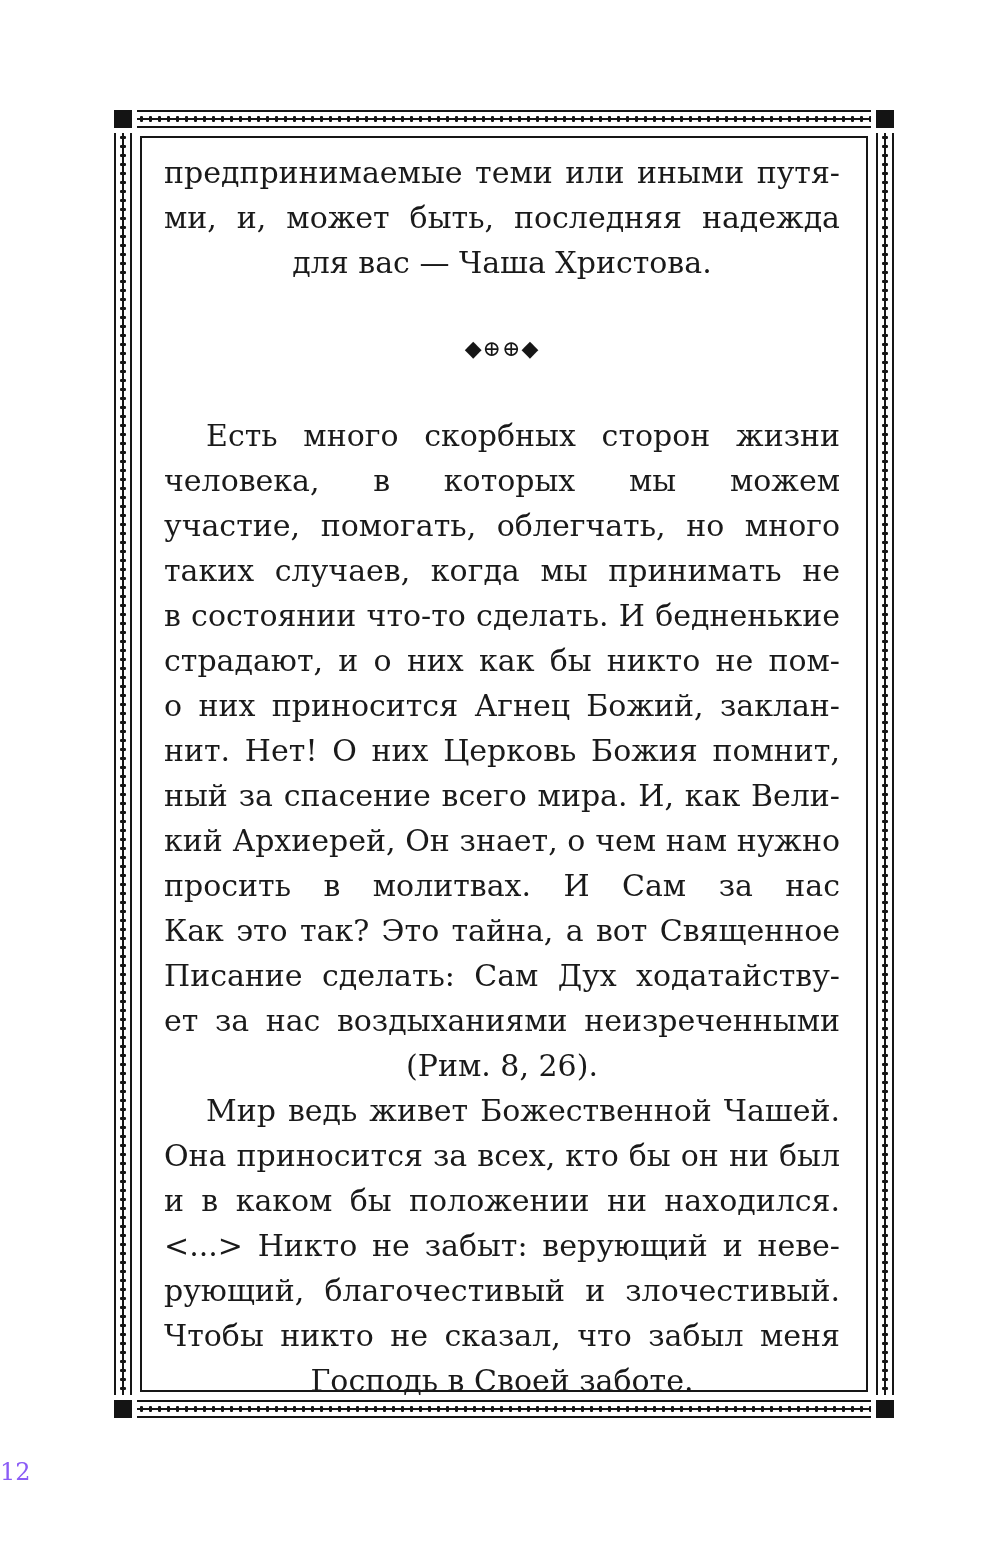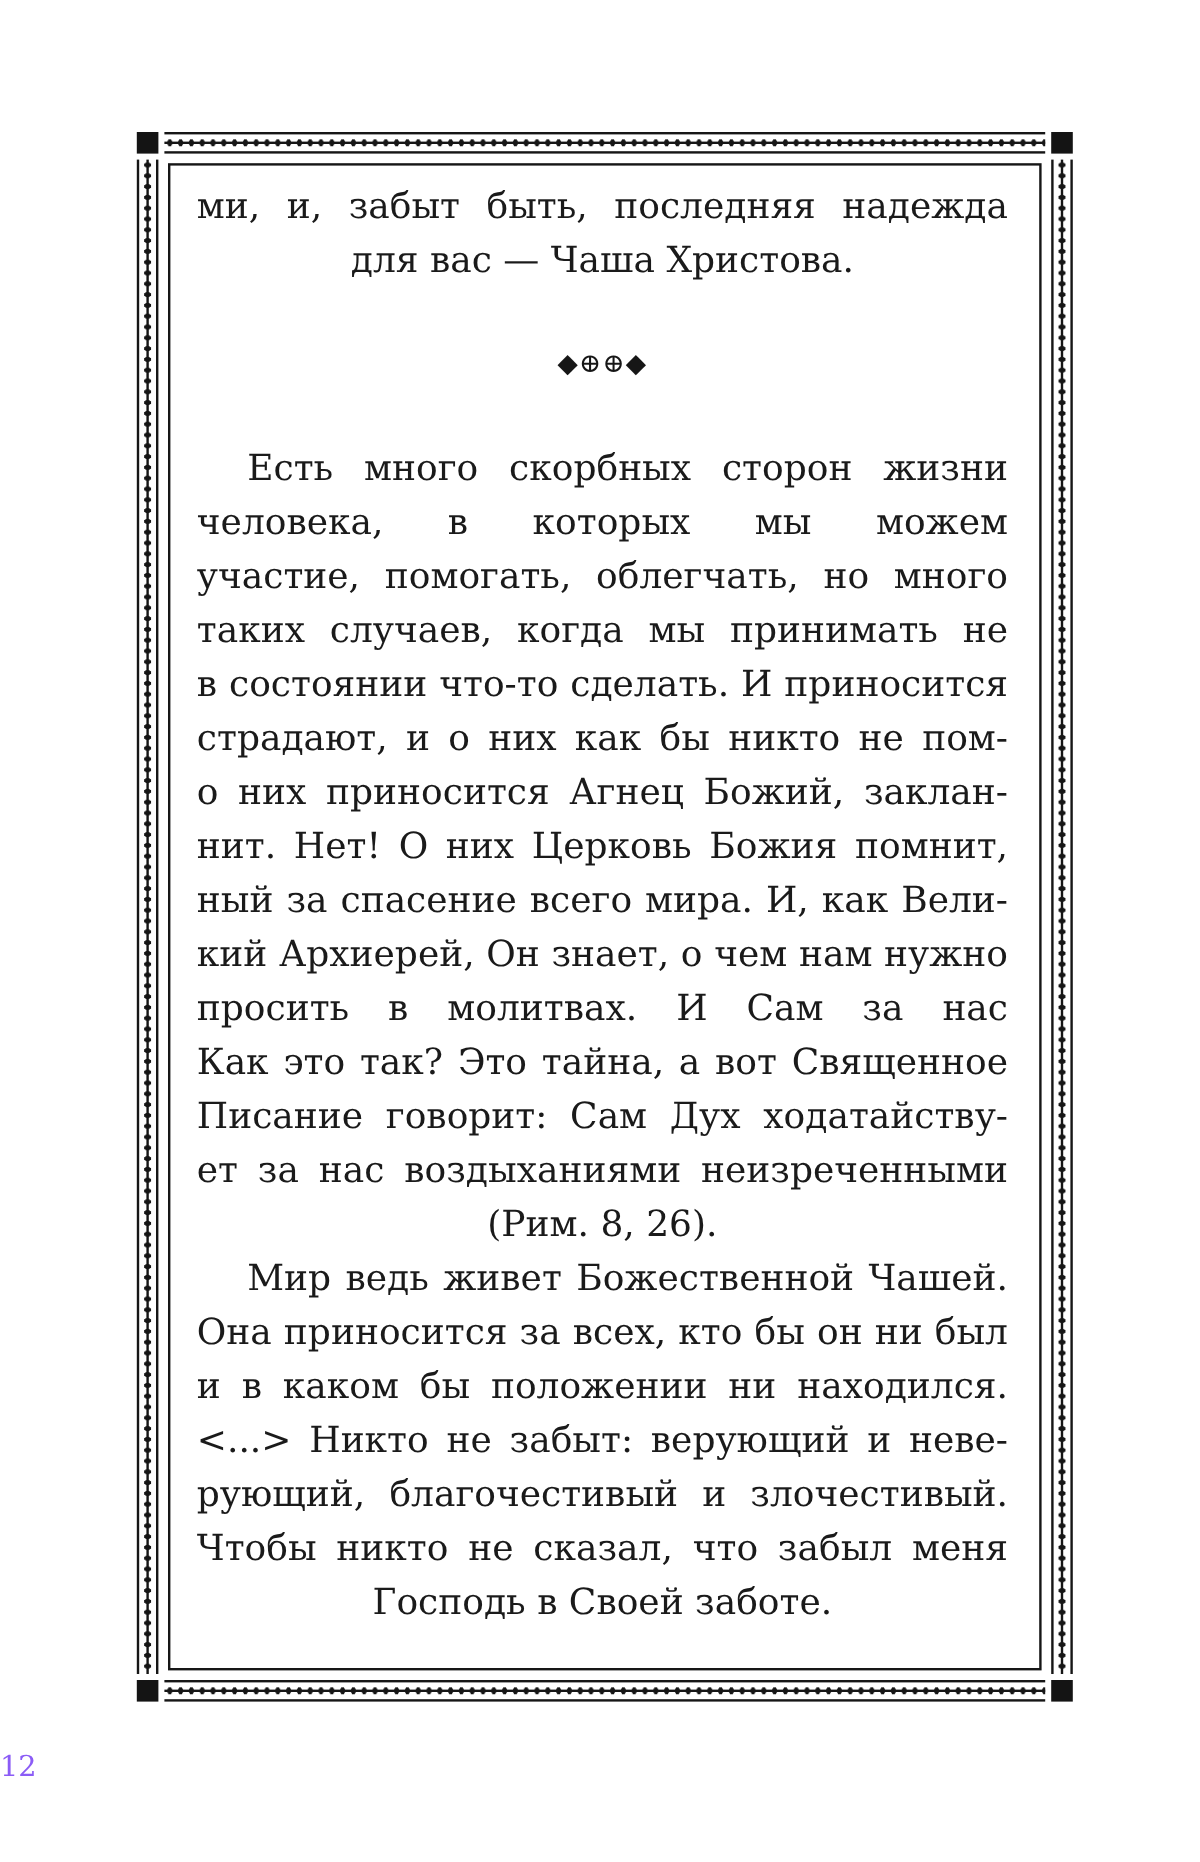--- a/index.html
+++ b/index.html
@@ -99,38 +99,39 @@
     <div class="band-v right"></div>
     <div class="corner tl"></div>
     <div class="corner tr"></div>
     <div class="corner bl"></div>
     <div class="corner br"></div>
     <div class="inner-line"></div>
   </div>
 
   <div class="text-area">
       <div class="para">
-        <div class="line"><span>ми, и, забыт быть, последняя надежда</span></div>
+        <div class="line"><span>предпринимаемые теми или иными путя-</span></div>
+        <div class="line"><span>ми, и, может быть, последняя надежда</span></div>
         <div class="line last"><span>для вас — Чаша Христова.</span></div>
       </div>
       <div class="divider">◆⊕⊕◆</div>
       <div class="para indent">
         <div class="line"><span>Есть много скорбных сторон жизни</span></div>
         <div class="line"><span>человека, в которых мы можем принимать</span></div>
         <div class="line"><span>участие, помогать, облегчать, но много</span></div>
         <div class="line"><span>таких случаев, когда мы принимать не</span></div>
-        <div class="line"><span>в состоянии что-то сделать. И приносится</span></div>
+        <div class="line"><span>в состоянии что-то сделать. И бедненькие</span></div>
         <div class="line"><span>страдают, и о них как бы никто не пом-</span></div>
         <div class="line"><span>о них приносится Агнец Божий, заклан-</span></div>
         <div class="line"><span>нит. Нет! О них Церковь Божия помнит,</span></div>
         <div class="line"><span>ный за спасение всего мира. И, как Вели-</span></div>
         <div class="line"><span>кий Архиерей, Он знает, о чем нам нужно</span></div>
         <div class="line"><span>просить в молитвах. И Сам за нас молится!</span></div>
         <div class="line"><span>Как это так? Это тайна, а вот Священное</span></div>
-        <div class="line"><span>Писание говорит: </span><span class="italic">Сам Дух ходатайству-</span></div>
+        <div class="line"><span>Писание сделать: </span><span class="italic">Сам Дух ходатайству-</span></div>
         <div class="line"><span class="italic">ет за нас воздыханиями неизреченными</span></div>
         <div class="line last"><span>(Рим. 8, 26).</span></div>
       </div>
       <div class="para indent">
         <div class="line"><span>Мир ведь живет Божественной Чашей.</span></div>
         <div class="line"><span>Она приносится за всех, кто бы он ни был</span></div>
         <div class="line"><span>и в каком бы положении ни находился.</span></div>
         <div class="line"><span>&lt;...&gt; Никто не забыт: верующий и неве-</span></div>
         <div class="line"><span>рующий, благочестивый и злочестивый.</span></div>
         <div class="line"><span>Чтобы никто не сказал, что забыл меня</span></div>

